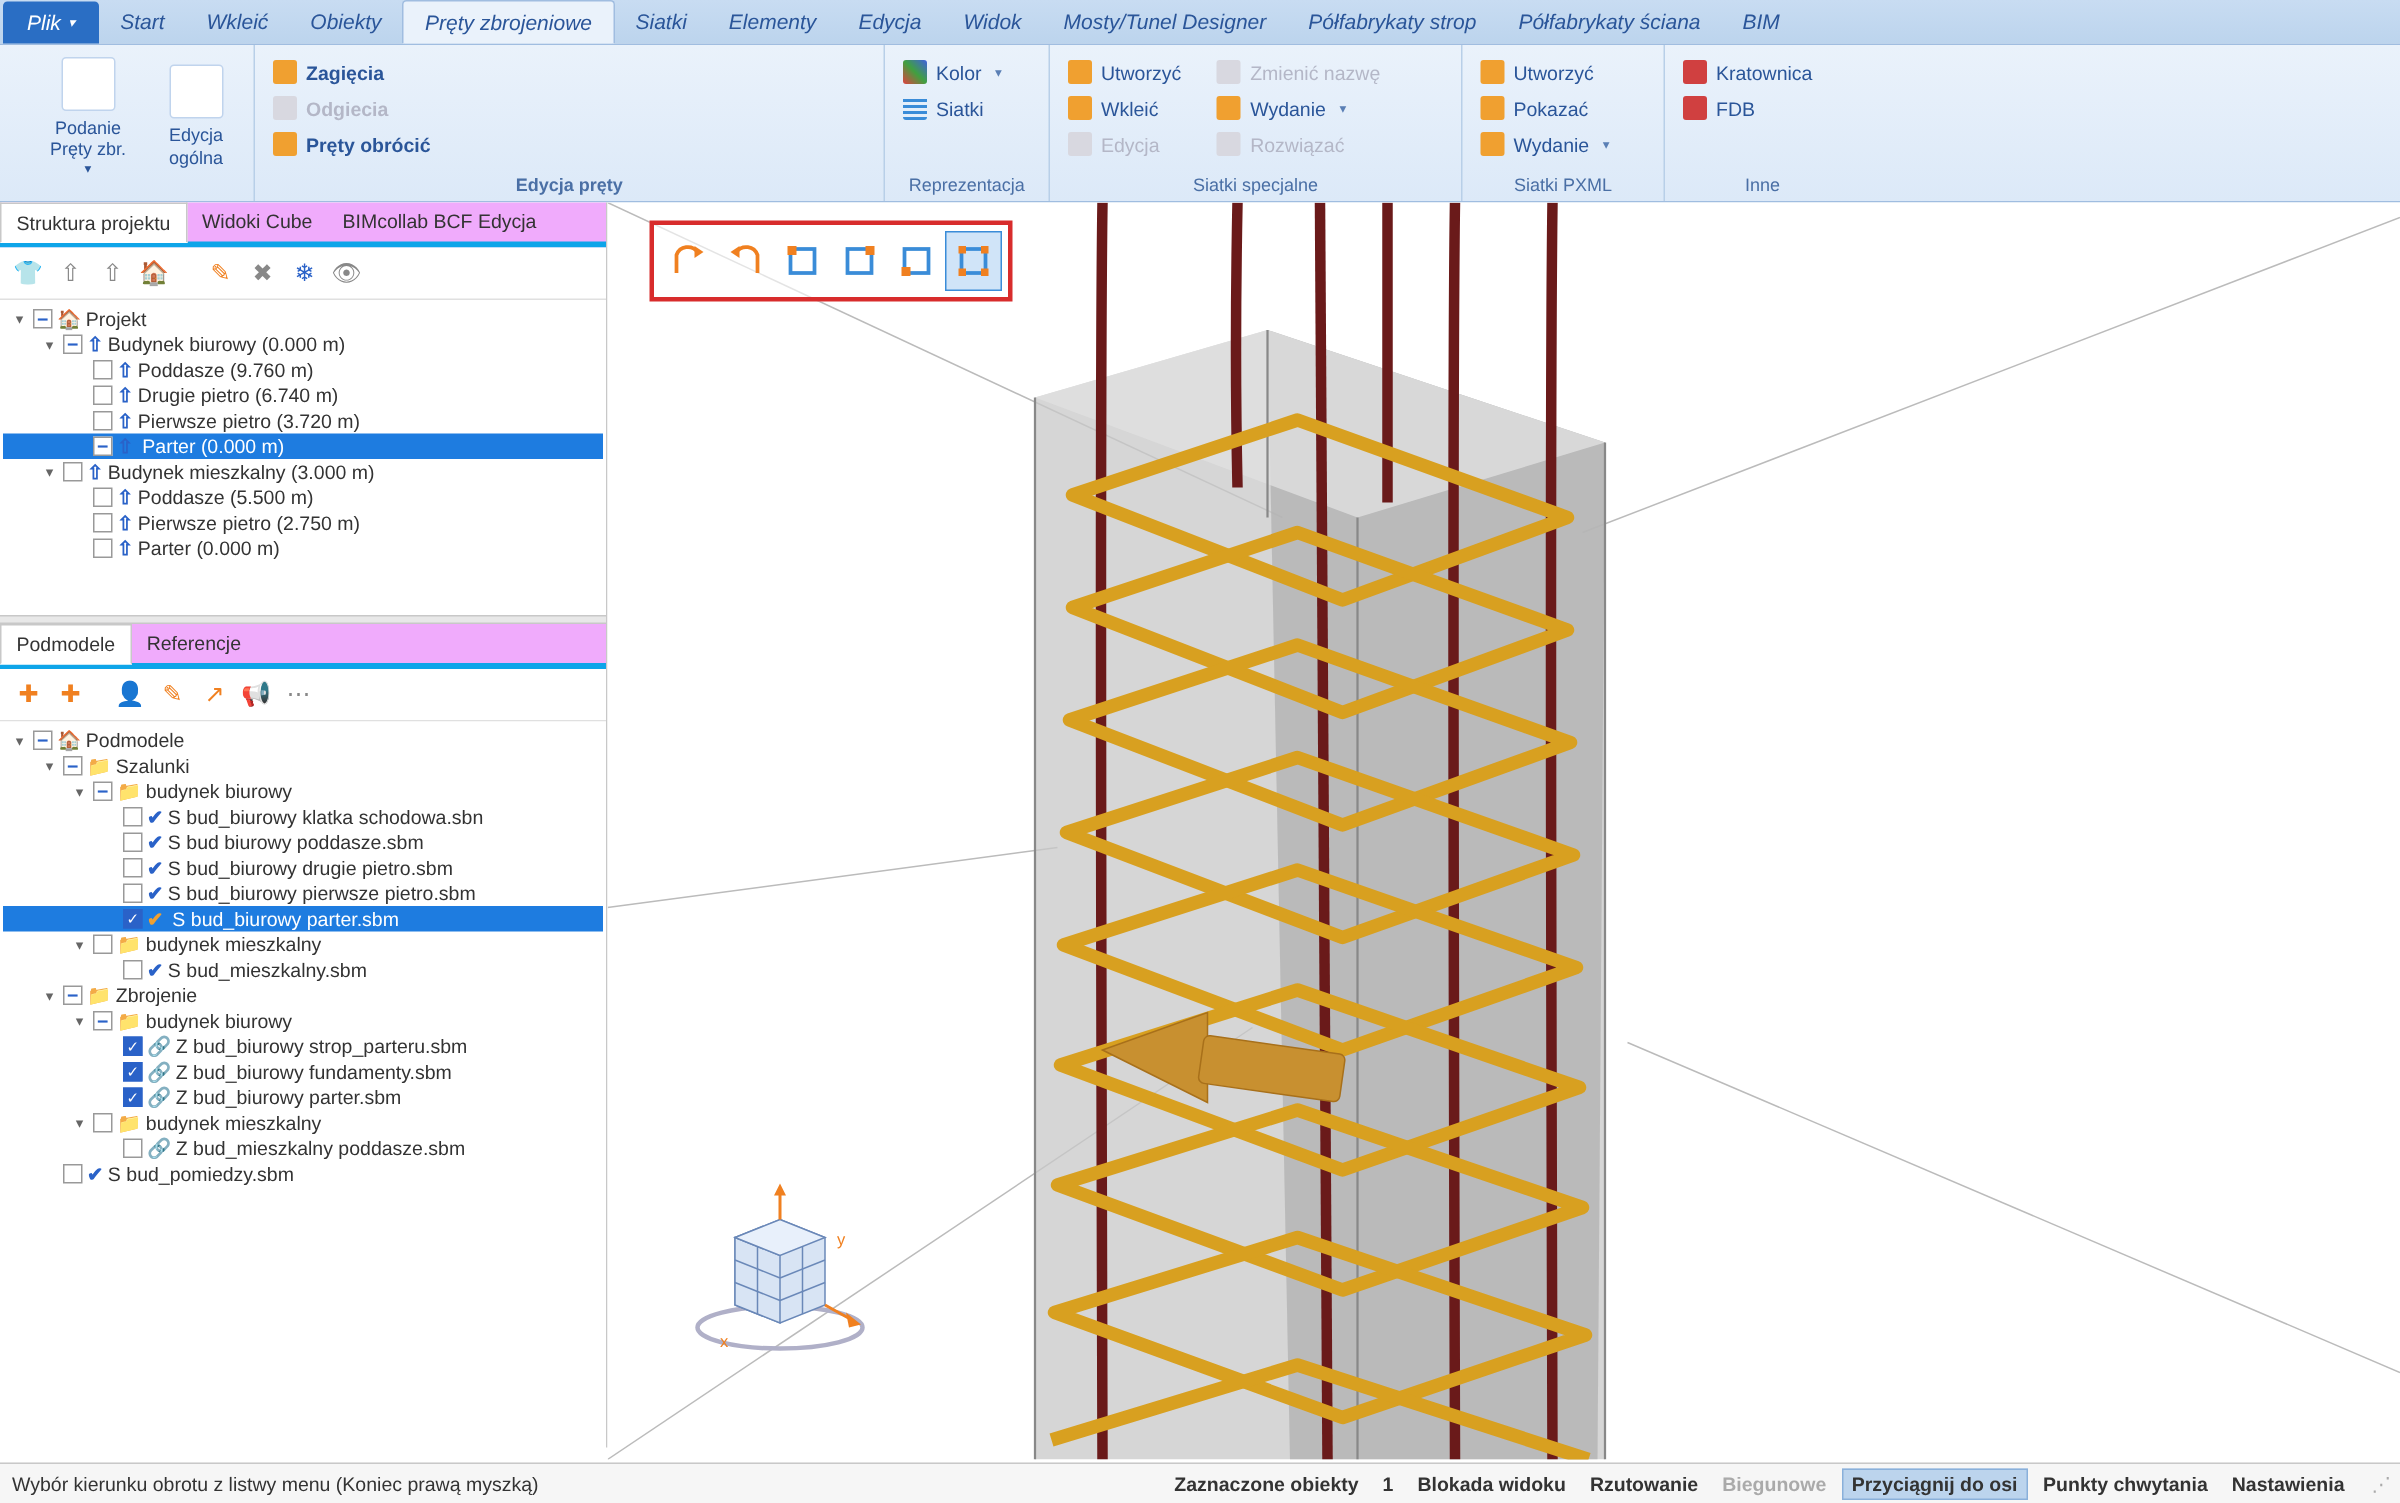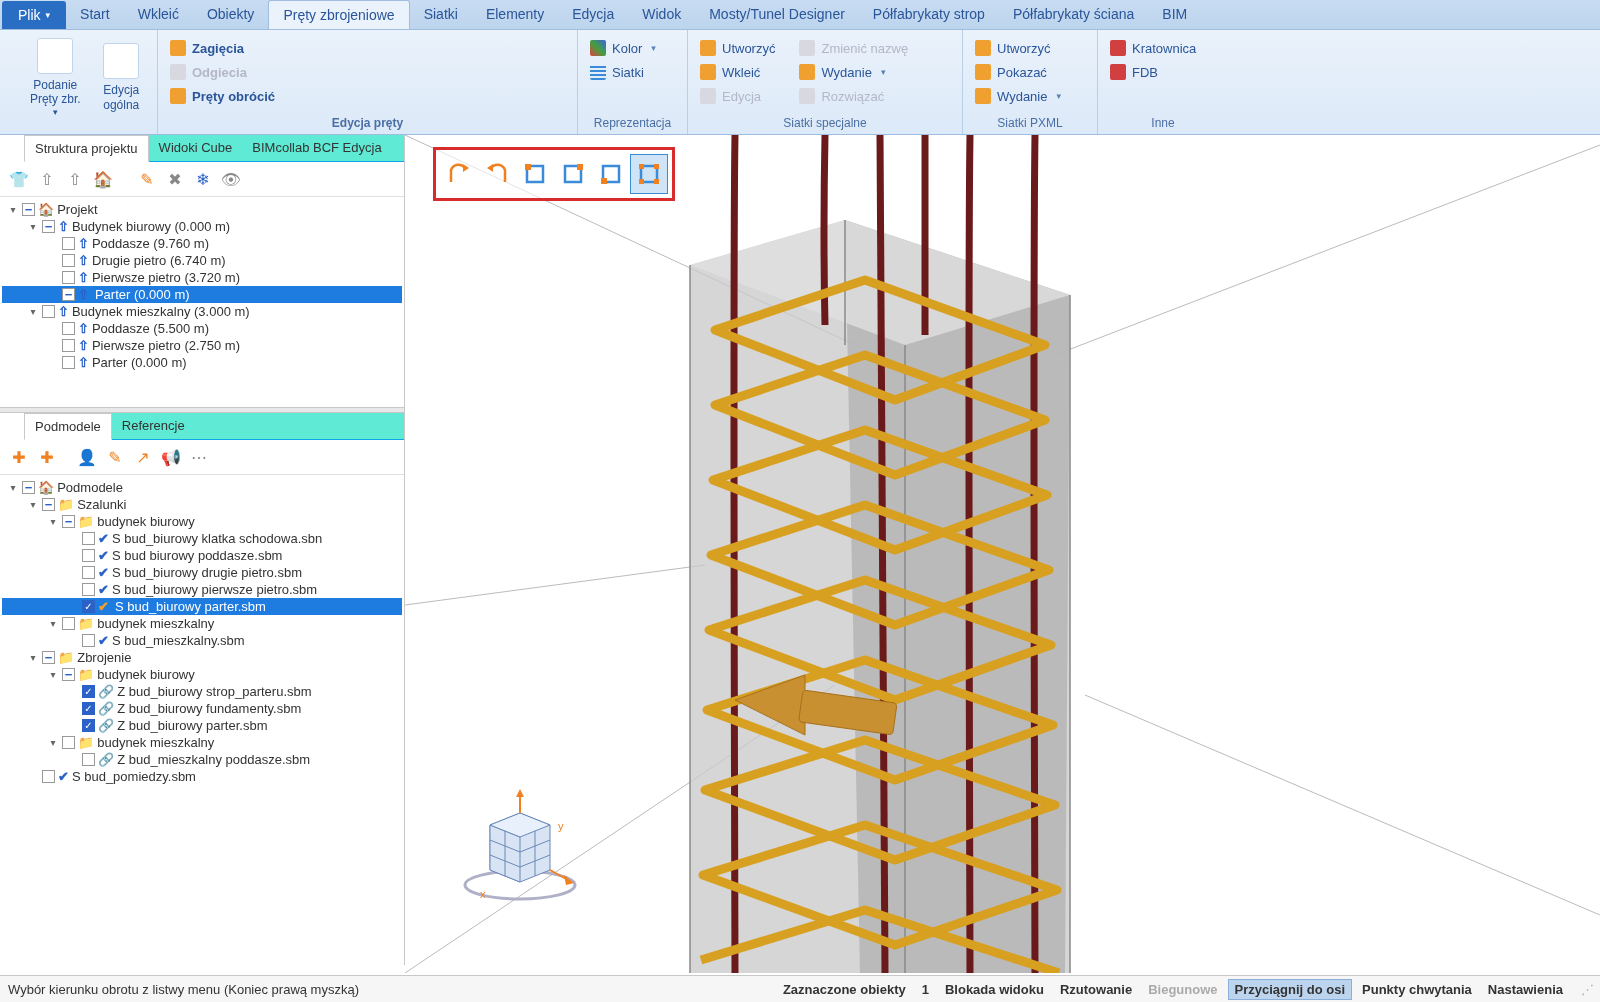--- a/index.html
+++ b/index.html
@@ -1,39 +1,39 @@
 <!DOCTYPE html>
 <html><head>
 <meta charset="utf-8">
 <style>
 * { box-sizing: border-box; margin: 0; padding: 0; font-family: "Segoe UI", Tahoma, sans-serif; }
 body { width: 1600px; height: 1002px; background: #fff; font-size: 13px; color: #333; overflow: hidden; position: relative; }
 
 
-.ribbon-tabs { display: flex; align-items: flex-end; height: 30px; background: linear-gradient(#c8dcf2, #bcd4ed); border-bottom: 1px solid #a0bde0; padding-left: 2px; }
+.ribbon-tabs { display: flex; align-items: flex-end; height: 30px; background: linear-gradient(#c8dcf2, #bcd4ed); border-bottom: 1px solid #a0bde0; padding-left: 2px; font-style: italic; }
 .plik-btn { background: #2a6ec4; color: #fff; padding: 6px 16px; font-size: 14px; border-radius: 3px 3px 0 0; display: flex; align-items: center; gap: 5px; }
 .plik-btn::after { content: "▾"; font-size: 9px; }
 .tab { padding: 6px 14px; font-size: 14px; color: #2a5599; cursor: pointer; }
 .tab.active { background: #eaf2fb; border: 1px solid #a0bde0; border-bottom: none; border-radius: 3px 3px 0 0; color: #2a5599; }
 
 .ribbon-body { display: flex; height: 105px; background: linear-gradient(#eaf2fb, #dce9f8); border-bottom: 1px solid #a0bde0; }
 .ribbon-group { border-right: 1px solid #b8cfe8; display: flex; flex-direction: column; justify-content: space-between; padding: 4px 8px 2px; }
 .group-label { text-align: center; font-size: 12px; color: #4a6fa5; padding: 2px 0; }
 .big-btn { display: flex; flex-direction: column; align-items: center; justify-content: center; padding: 4px 6px; font-size: 12px; color: #2a5599; text-align: center; line-height: 1.2; }
 .big-btn .icon { width: 36px; height: 36px; background: #fff; border: 1px solid #c0d4ed; border-radius: 3px; margin-bottom: 4px; }
 .small-btn { display: flex; align-items: center; gap: 6px; padding: 2px 4px; font-size: 13px; color: #2a5599; white-space: nowrap; }
 .small-btn.disabled { color: #b4b7c7; }
 .small-btn .icon-sm { width: 16px; height: 16px; display: inline-block; background: #f0a030; border-radius: 2px; }
 .small-btn .arrow { font-size: 9px; margin-left: 3px; color: #5a7fb5; }
 .group-items { display: flex; gap: 4px; }
 .vstack { display: flex; flex-direction: column; gap: 4px; padding: 4px 0; }
 
 
 .left-col { position: absolute; left: 0; top: 135px; width: 405px; height: 830px; display: flex; flex-direction: column; border-right: 1px solid #c8c8c8; background: #fff; }
-.panel-tabs { display: flex; background: #5eead4; border-bottom: 1px solid #0ea5e9; font-size: 13px; margin-left: 24px; }
+.panel-tabs { display: flex; background: #f0abfc; border-bottom: 4px solid #0ea5e9; font-size: 13px; }
 .panel-tab { padding: 5px 10px; cursor: pointer; }
 .panel-tab.active { background: #fff; border: 1px solid #c8c8c8; border-bottom: 1px solid #fff; margin-bottom: -1px; }
 .toolbar { display: flex; gap: 6px; padding: 6px 8px; background: #fff; border-bottom: 1px solid #e0e0e0; }
 .tb-icon { width: 22px; height: 22px; display: inline-flex; align-items: center; justify-content: center; font-size: 16px; color: #888; }
 .tb-icon.blue { color: #2a62c8; }
 .tb-icon.orange { color: #f08020; }
 .tree { padding: 4px 2px; overflow: auto; font-size: 13px; background: #fff; }
 .tree-row { display: flex; align-items: center; gap: 3px; padding: 1px 2px; white-space: nowrap; }
 .tree-row.selected { background: #1e7ce0; color: #fff; }
 .tree-row.selected .node-text { background: #1e7ce0; color: #fff; padding: 0 3px; }
@@ -89,21 +89,21 @@
       <div class="tab">Edycja</div>
       <div class="tab">Widok</div>
       <div class="tab">Mosty/Tunel Designer</div>
       <div class="tab">Półfabrykaty strop</div>
       <div class="tab">Półfabrykaty ściana</div>
       <div class="tab">BIM</div>
     </div>
 </div>
 
 <div class="ribbon-body">
-  <div class="ribbon-group" style="width:158px;padding-left:21px;">
+  <div class="ribbon-group" style="width:170px;padding-left:21px;">
     <div class="group-items" style="justify-content:center;">
       <div class="big-btn">
           <div class="icon"></div>
           <span>Podanie
 Pręty zbr.</span>
           <span style="font-size:9px;">▾</span>
         </div>
       <div class="big-btn">
           <div class="icon"></div>
           <span>Edycja

